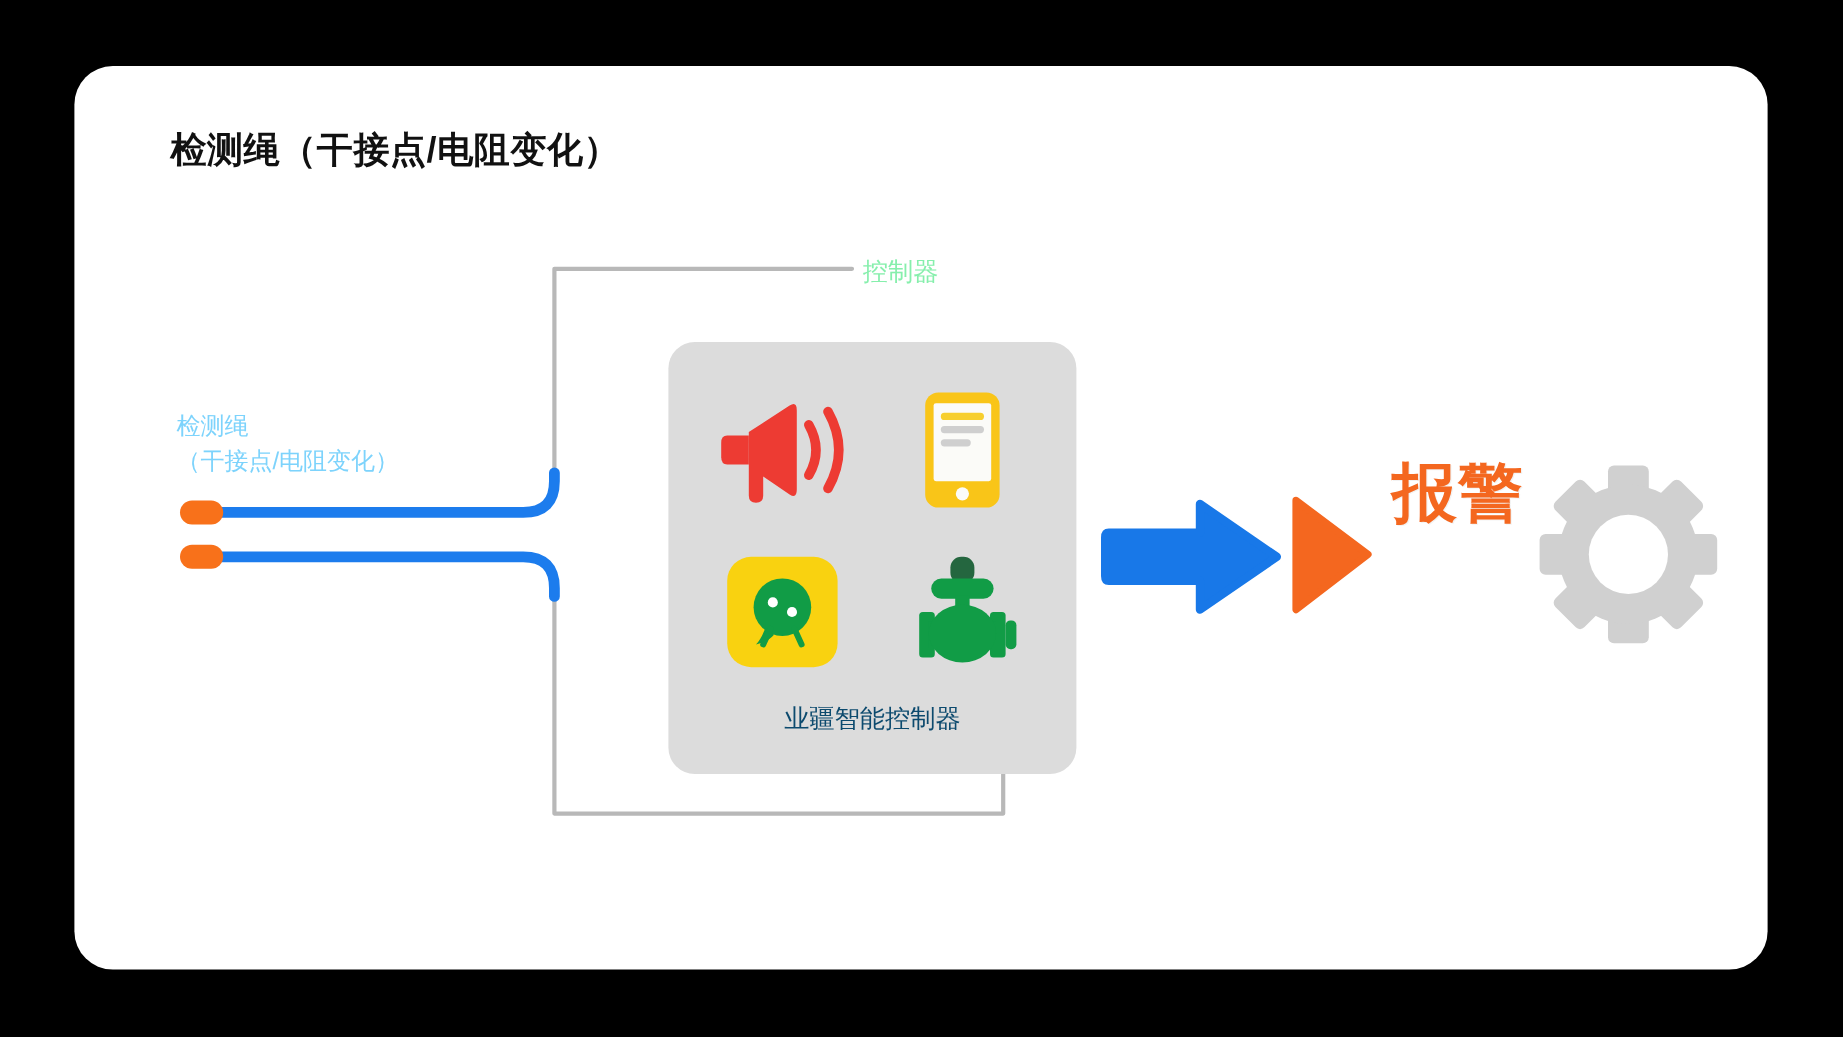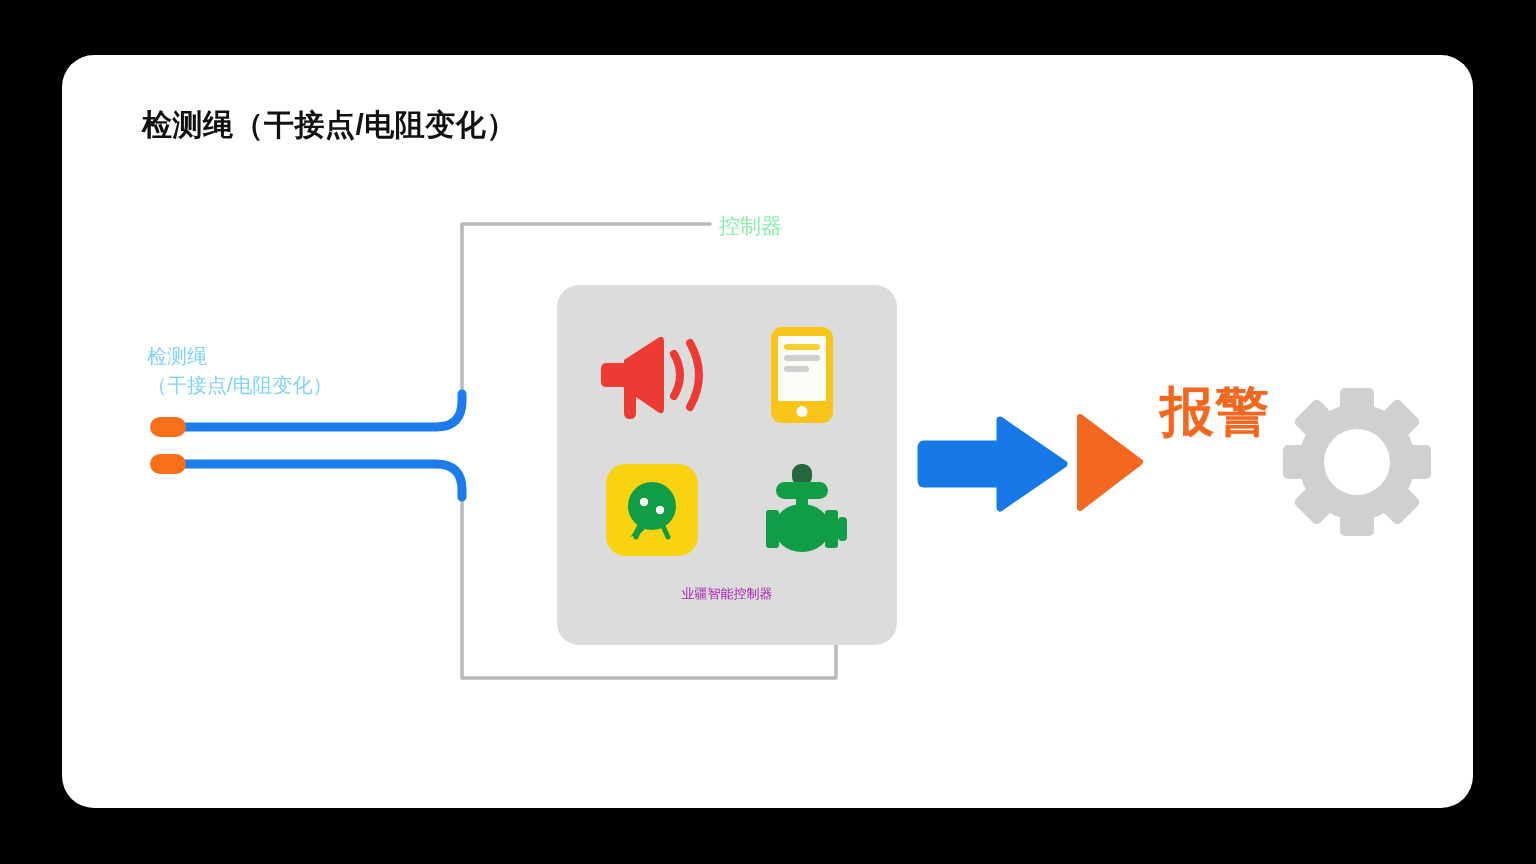--- a/index.html
+++ b/index.html
@@ -97,22 +97,22 @@
     grid-template-rows: 1fr 1fr;
     place-items: center;
   }
   .icon-cell { width: 130px; height: 125px; display: flex; align-items: center; justify-content: center; }
   #panel-caption {
     position: absolute;
     left: 0;
     top: 300px;
     width: 340px;
     text-align: center;
-    font-size: 13px;
-    color: #a21caf;
+    font-size: 21px;
+    color: #0c4a6e;
   }
   
   .phone-body {
     position: relative;
     width: 62px;
     height: 96px;
     background: #f9c518;
     border-radius: 11px;
   }
   .phone-screen {

